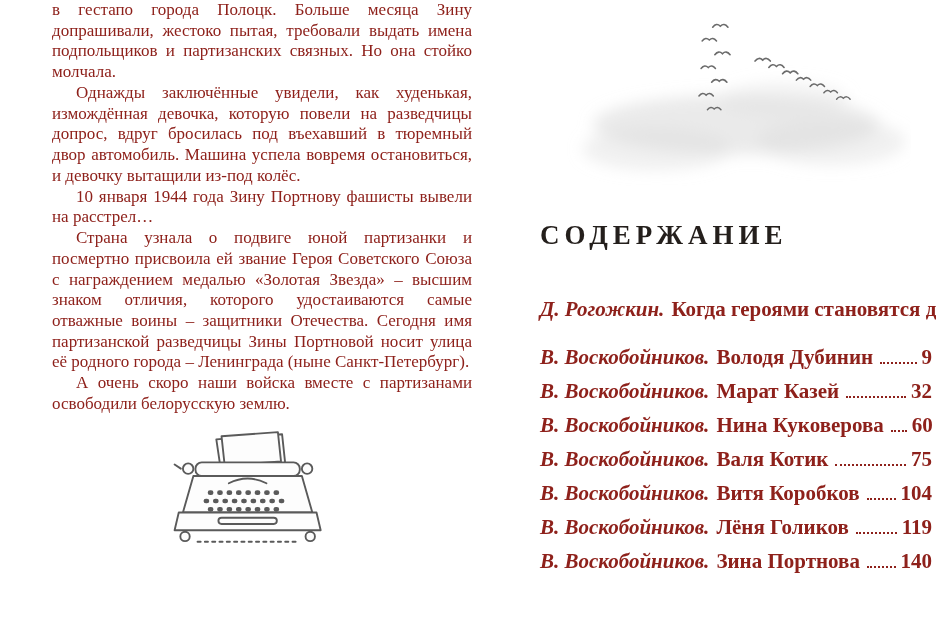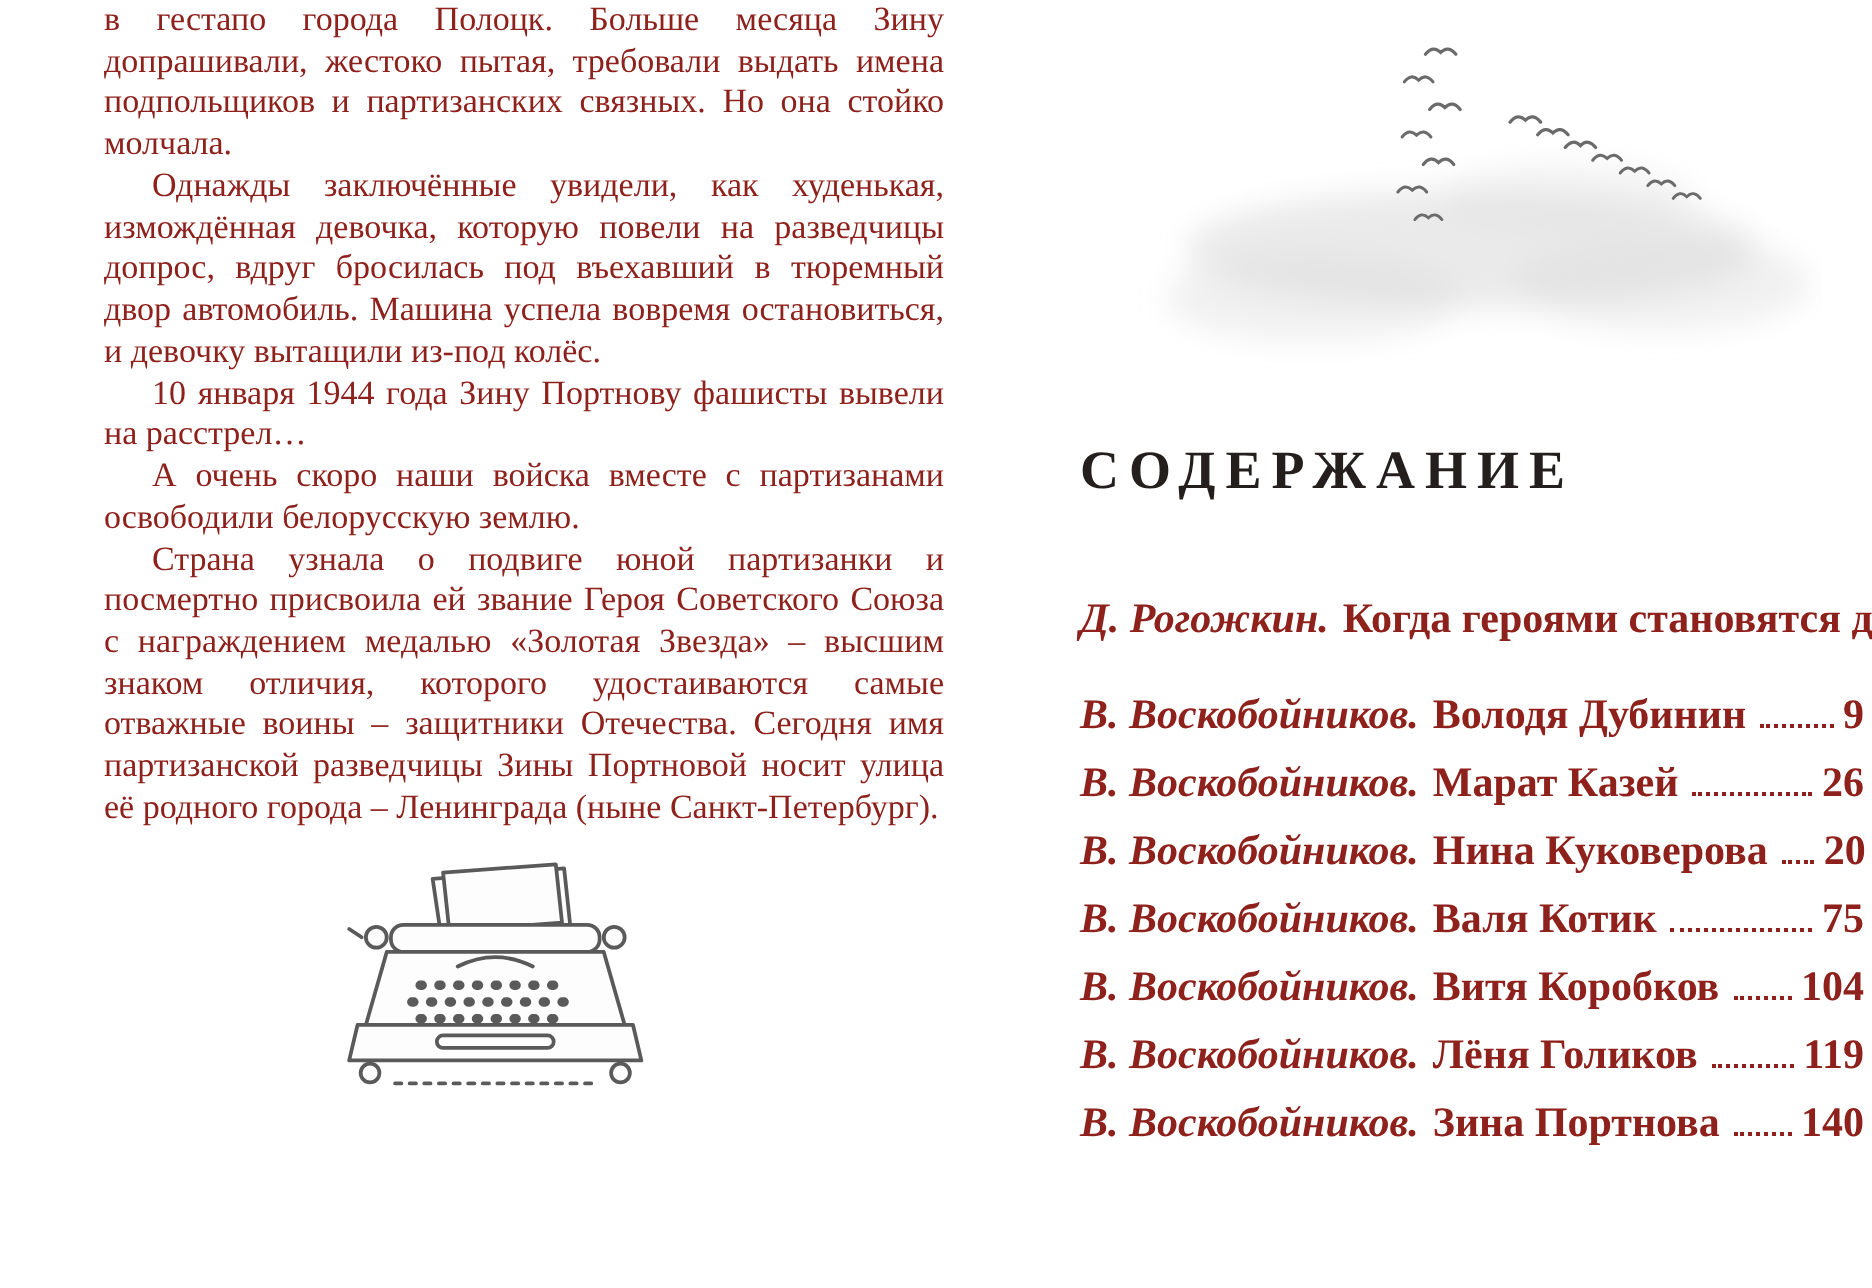--- a/index.html
+++ b/index.html
@@ -79,22 +79,22 @@
 </head>
 <body>
 
 <div class="spread">
 
   <div class="page-left">
     <div class="body-text">
       <p class="no-indent">в гестапо города Полоцк. Больше месяца Зину допрашивали, жестоко пытая, требовали выдать имена подпольщиков и партизанских связных. Но она стойко молчала.</p>
       <p>Однажды заключённые увидели, как худенькая, измождённая девочка, которую повели на разведчицы допрос, вдруг бросилась под въехавший в тюремный двор автомобиль. Машина успела вовремя остановиться, и девочку вытащили из-под колёс.</p>
       <p>10 января 1944 года Зину Портнову фашисты вывели на расстрел…</p>
+      <p>Страна узнала о подвиге юной партизанки и посмертно присвоила ей звание Героя Советского Союза с награждением медалью «Золотая Звезда» – высшим знаком отличия, которого удостаиваются самые отважные воины – защитники Отечества. Сегодня имя партизанской разведчицы Зины Портновой носит улица её родного города – Ленинграда (ныне Санкт-Петербург).</p>
       <p>А очень скоро наши войска вместе с партизанами освободили белорусскую землю.</p>
-      <p>Страна узнала о подвиге юной партизанки и посмертно присвоила ей звание Героя Советского Союза с награждением медалью «Золотая Звезда» – высшим знаком отличия, которого удостаиваются самые отважные воины – защитники Отечества. Сегодня имя партизанской разведчицы Зины Портновой носит улица её родного города – Ленинграда (ныне Санкт-Петербург).</p>
     </div>
 
     <svg class="illus-typewriter" viewBox="0 0 170 115" xmlns="http://www.w3.org/2000/svg">
 
       <path class="sketch sketch-fill" d="M58 10 L121 5 L124 33 L62 37 Z"></path>
       <path class="sketch sketch-fill" d="M63 7 L117 3 L120 31 L66 35 Z"></path>
 
       <rect class="sketch sketch-fill" x="38" y="32" width="100" height="13" rx="6"></rect>
       <circle class="sketch sketch-fill" cx="31" cy="38" r="5"></circle>
       <circle class="sketch sketch-fill" cx="145" cy="38" r="5"></circle>
@@ -164,27 +164,27 @@
         <div class="toc-row">
           <span class="toc-author">В. Воскобойников.</span>
           <span class="toc-title">Володя Дубинин</span>
           <span class="toc-leader"></span>
           <span class="toc-pagenum">9</span>
         </div>
         <div class="toc-row">
           <span class="toc-author">В. Воскобойников.</span>
           <span class="toc-title">Марат Казей</span>
           <span class="toc-leader"></span>
-          <span class="toc-pagenum">26</span>
+          <span class="toc-pagenum">32</span>
         </div>
         <div class="toc-row">
           <span class="toc-author">В. Воскобойников.</span>
           <span class="toc-title">Нина Куковерова</span>
           <span class="toc-leader"></span>
-          <span class="toc-pagenum">20</span>
+          <span class="toc-pagenum">60</span>
         </div>
         <div class="toc-row">
           <span class="toc-author">В. Воскобойников.</span>
           <span class="toc-title">Валя Котик</span>
           <span class="toc-leader"></span>
           <span class="toc-pagenum">75</span>
         </div>
         <div class="toc-row">
           <span class="toc-author">В. Воскобойников.</span>
           <span class="toc-title">Витя Коробков</span>

